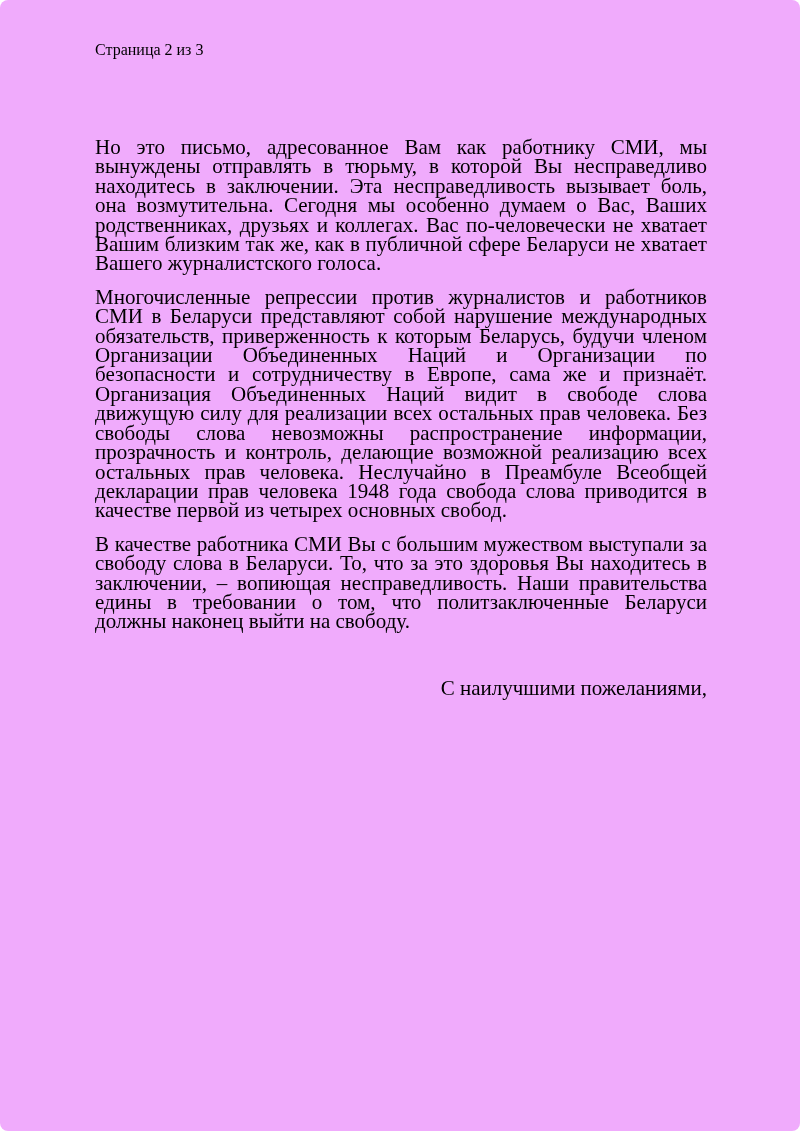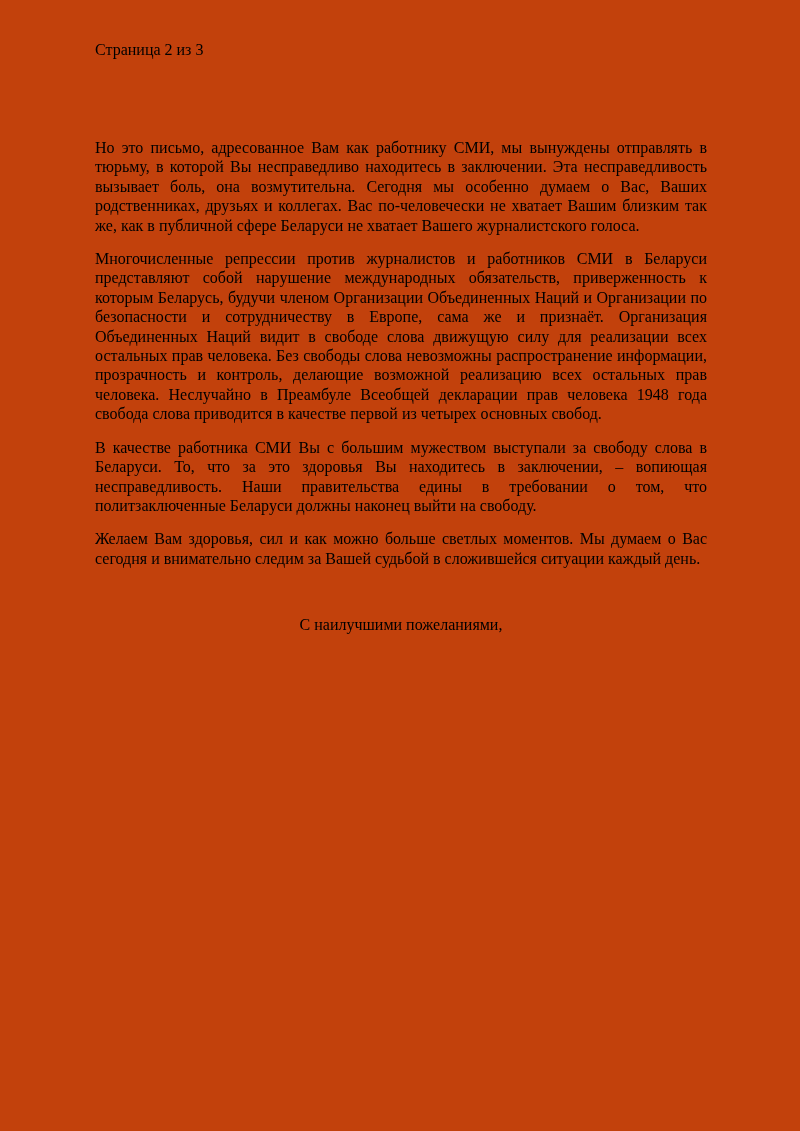--- a/index.html
+++ b/index.html
@@ -3,56 +3,56 @@
 <meta charset="utf-8">
 <style>
   * { margin: 0; padding: 0; box-sizing: border-box; }
   html, body {
     background: #ffffff;
   }
   .page {
     position: relative;
     width: 800px;
     height: 1131px;
-    background: #c2410c;
+    background: #f0abfc;
     font-family: "Liberation Serif", "DejaVu Serif", serif;
     color: #000000;
     overflow: hidden;
+    border-radius: 8px;
   }
   .page-number {
     position: absolute;
     left: 95px;
     top: 40px;
     font-size: 16px;
     line-height: 19.4px;
     white-space: nowrap;
   }
   .letter-body {
     position: absolute;
     left: 95px;
     top: 138px;
     width: 612px;
-    font-size: 16px;
+    font-size: 21px;
     line-height: 19.4px;
     text-align: justify;
   }
   .letter-body p {
     margin: 0 0 14px 0;
   }
   .closing {
     margin-top: 47px !important;
-    text-align: center;
+    text-align: right;
   }
 </style>
 </head>
 <body>
 
 <div class="page">
   <div class="page-number">Страница 2 из 3</div>
 
   <div class="letter-body">
     <p>Но это письмо, адресованное Вам как работнику СМИ, мы вынуждены отправлять в тюрьму, в которой Вы несправедливо находитесь в заключении. Эта несправедливость вызывает боль, она возмутительна. Сегодня мы особенно думаем о Вас, Ваших родственниках, друзьях и коллегах. Вас по-человечески не хватает Вашим близким так же, как в публичной сфере Беларуси не хватает Вашего журналистского голоса.</p>
     <p>Многочисленные репрессии против журналистов и работников СМИ в Беларуси представляют собой нарушение международных обязательств, приверженность к которым Беларусь, будучи членом Организации Объединенных Наций и Организации по безопасности и сотрудничеству в Европе, сама же и признаёт. Организация Объединенных Наций видит в свободе слова движущую силу для реализации всех остальных прав человека. Без свободы слова невозможны распространение информации, прозрачность и контроль, делающие возможной реализацию всех остальных прав человека. Неслучайно в Преамбуле Всеобщей декларации прав человека 1948 года свобода слова приводится в качестве первой из четырех основных свобод.</p>
     <p>В качестве работника СМИ Вы с большим мужеством выступали за свободу слова в Беларуси. То, что за это здоровья Вы находитесь в заключении, – вопиющая несправедливость. Наши правительства едины в требовании о том, что политзаключенные Беларуси должны наконец выйти на свободу.</p>
-    <p>Желаем Вам здоровья, сил и как можно больше светлых моментов. Мы думаем о Вас сегодня и внимательно следим за Вашей судьбой в сложившейся ситуации каждый день.</p>
     <p class="closing">С наилучшими пожеланиями,</p>
   </div>
 </div>
 
 </body></html>

